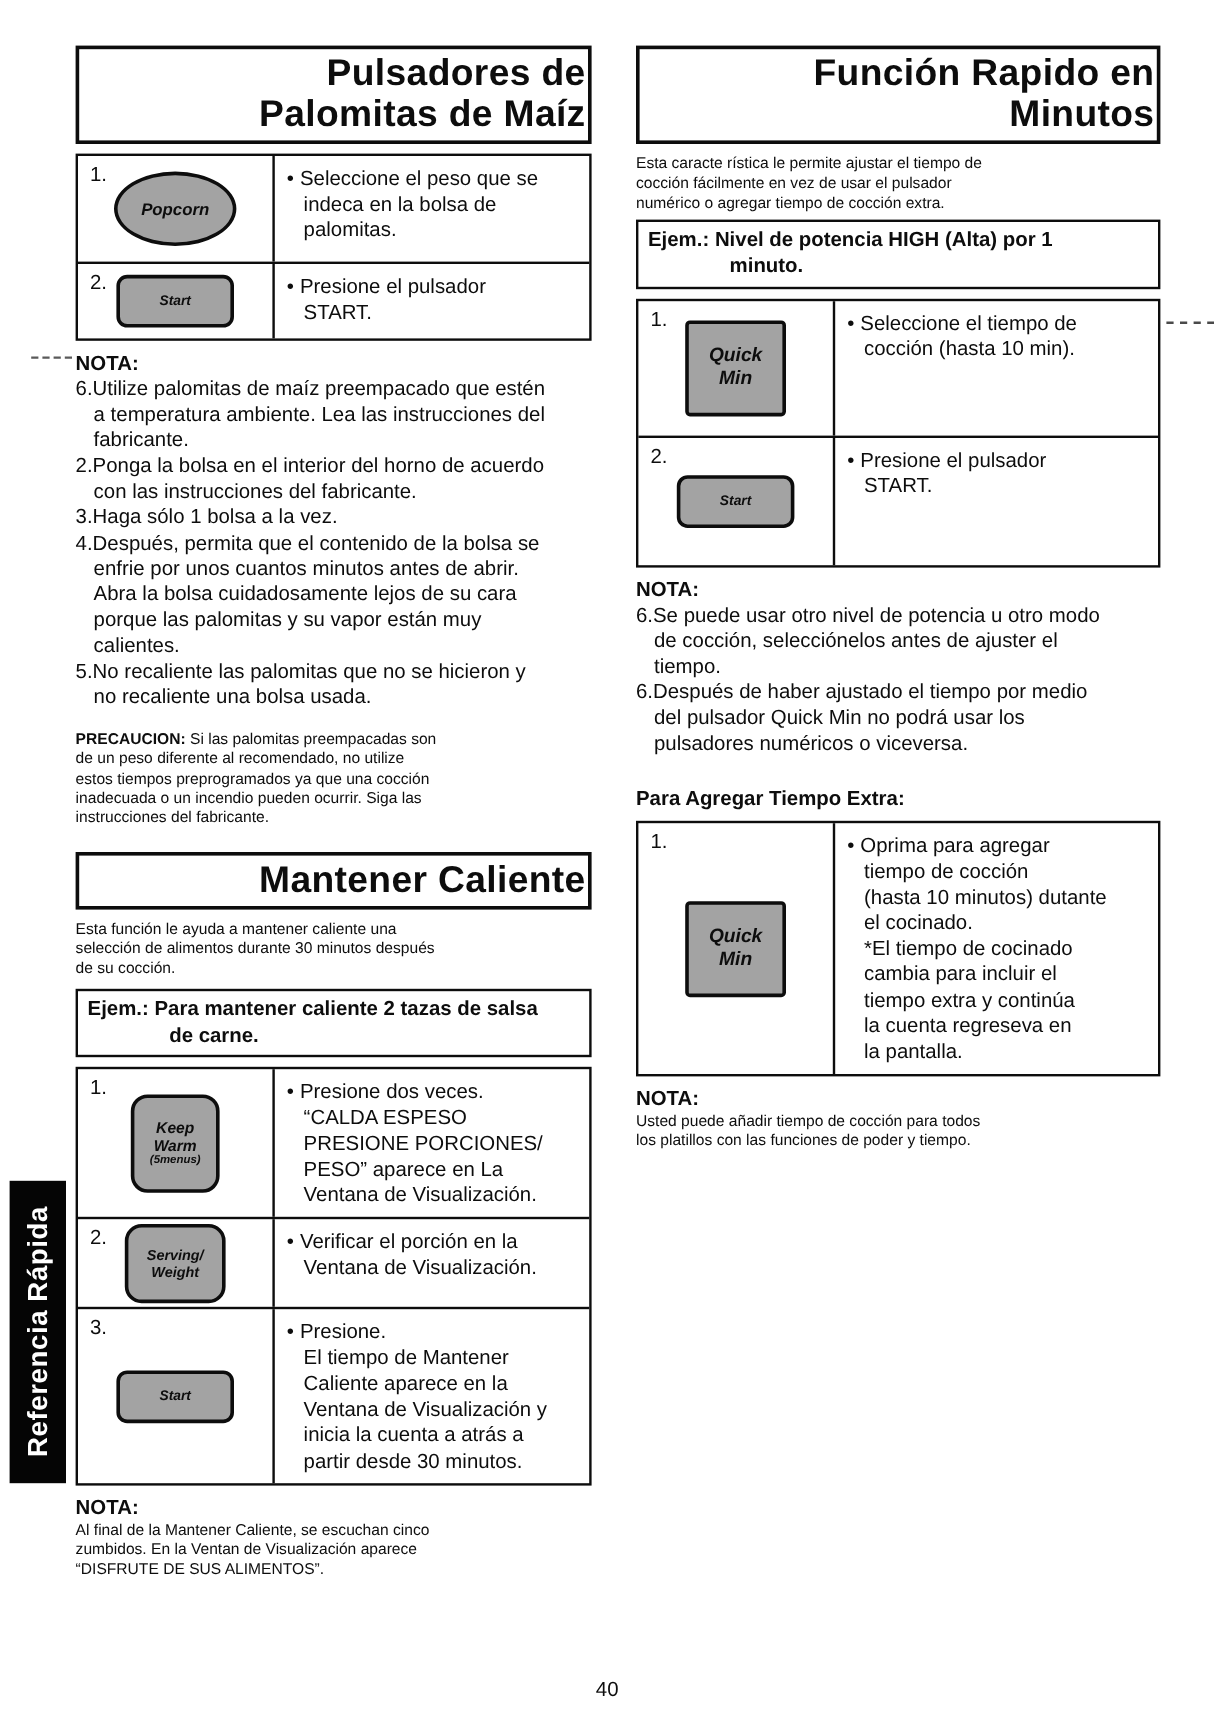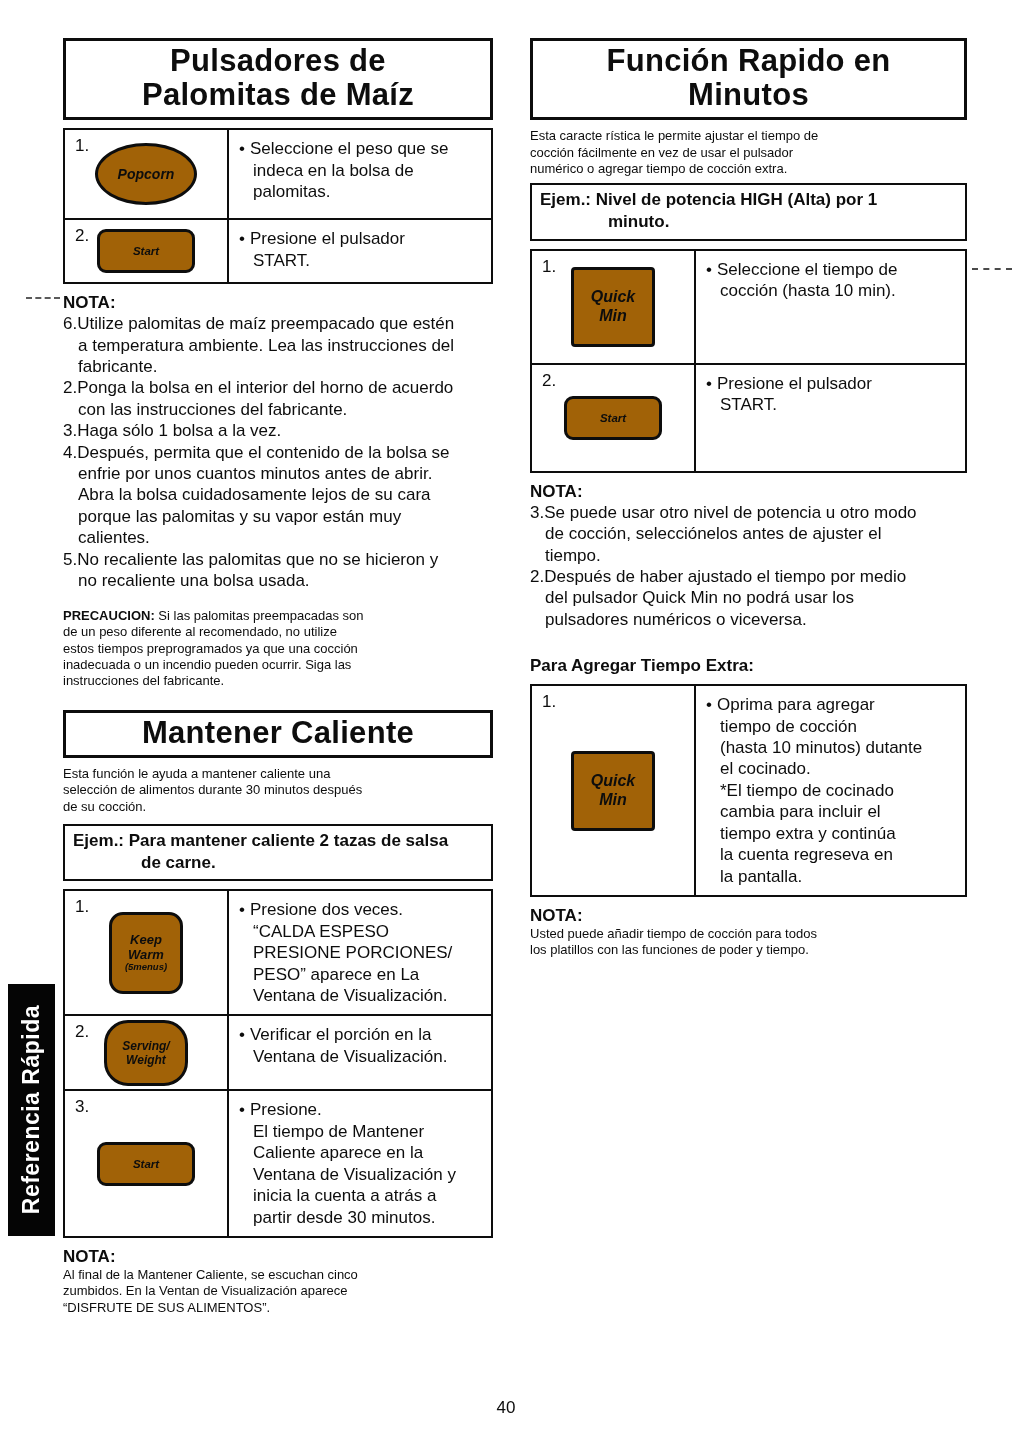--- a/index.html
+++ b/index.html
@@ -7,21 +7,21 @@
     width:1012px; height:1444px; background:#ffffff; position:relative;
     font-family:"Liberation Sans", sans-serif; color:#0d0d0d;
     overflow:hidden;
   }
   .page { position:absolute; inset:0; }
   .col { position:absolute; top:38px; }
   .col-left  { left:63px;  width:430px; }
   .col-right { left:530px; width:437px; }
 
   .title-box {
-    border:3px solid #0d0d0d; text-align:center; font-weight:bold;
+    border:3px solid #0d0d0d; text-align:right; font-weight:bold;
     font-size:31px; line-height:1.1; padding:3px 2px 5px;
     white-space:pre-line; letter-spacing:0.3px;
   }
   .mantener { margin-top:20px; }
 
   .example-box {
     border:2.5px solid #0d0d0d; font-weight:bold; font-size:17px;
     line-height:1.28; padding:4px 6px 6px 76px; text-indent:-68px;
     margin-top:9px; white-space:pre-line;
   }
@@ -39,30 +39,30 @@
   .cell-btn {
     width:162px; flex:none; border-right:2.5px solid #0d0d0d;
     position:relative; display:flex; align-items:center; justify-content:center;
   }
   .step-num { position:absolute; top:6px; left:10px; font-size:17px; }
   .cell-text { flex:1; padding:8px 6px 8px 10px; font-size:17px; line-height:1.26; }
   .bullet-text { padding-left:14px; text-indent:-14px; white-space:pre-line; }
   .bullet-text::before { content:"\2022"; margin-right:5px; }
 
   .btn {
-    border:3px solid #0d0d0d; background:#a16207; display:flex; flex-direction:column;
+    border:3px solid #0d0d0d; background:#a3a3a3; display:flex; flex-direction:column;
     align-items:center; justify-content:center; text-align:center;
     font-weight:bold; font-style:italic;
   }
   .btn-oval     { width:96px; height:56px; border-radius:50%; font-size:14px; }
   .btn-start    { width:92px; height:38px; border-radius:9px;  font-size:11.5px; }
   .btn-quick    { width:78px; height:74px; border-radius:4px; font-size:16px; line-height:1.15; white-space:pre-line; }
   .btn-keepwarm { width:68px; height:76px; border-radius:14px; font-size:13px; line-height:1.1; white-space:pre-line; }
   .btn-keepwarm .sub { font-size:9.5px; font-style:italic; }
-  .btn-serving  { width:78px; height:60px; border-radius:24px; font-size:12px; line-height:1.2; white-space:pre-line; }
+  .btn-serving  { width:78px; height:60px; border-radius:14px; font-size:12px; line-height:1.2; white-space:pre-line; }
 
   .side-tab {
     position:absolute; left:8px; top:984px; width:47px; height:252px;
     background:#050505; display:flex; align-items:center; justify-content:center;
   }
   .side-tab-text {
     writing-mode:vertical-rl; transform:rotate(180deg);
     color:#ffffff; font-weight:bold; font-size:23px; letter-spacing:0.5px;
   }
 
@@ -232,24 +232,24 @@
           </div>
         </div>
         <div class="cell-text">
           <div class="bullet-text">Presione el pulsador
 START.</div>
         </div>
       </div>
     </div>
 
     <div class="nota-label">NOTA:</div>
-    <div class="nota-item">3.Se puede usar otro nivel de potencia u otro modo
+    <div class="nota-item">6.Se puede usar otro nivel de potencia u otro modo
 de cocción, selecciónelos antes de ajuster el
 tiempo.</div>
-    <div class="nota-item">2.Después de haber ajustado el tiempo por medio
+    <div class="nota-item">6.Después de haber ajustado el tiempo por medio
 del pulsador Quick Min no podrá usar los
 pulsadores numéricos o viceversa.</div>
 
     <div class="subheading" style="margin-top:26px">Para Agregar Tiempo Extra:</div>
 
     <div class="steps-table">
       <div class="trow" style="min-height:200px">
         <div class="cell-btn">
           <span class="step-num">1.</span>
           <div class="btn btn-quick">

